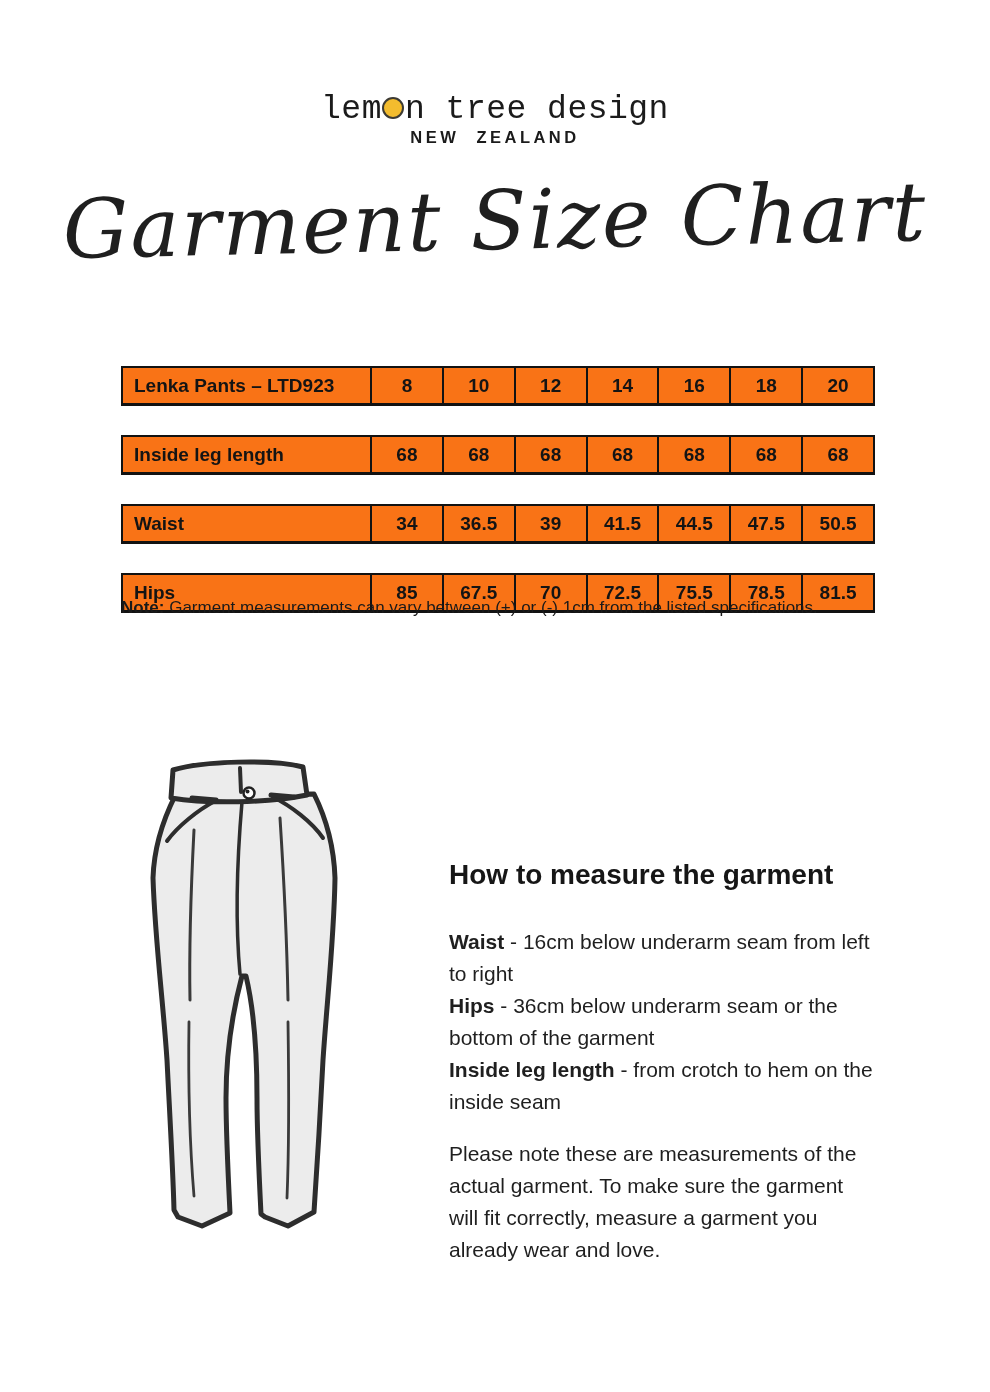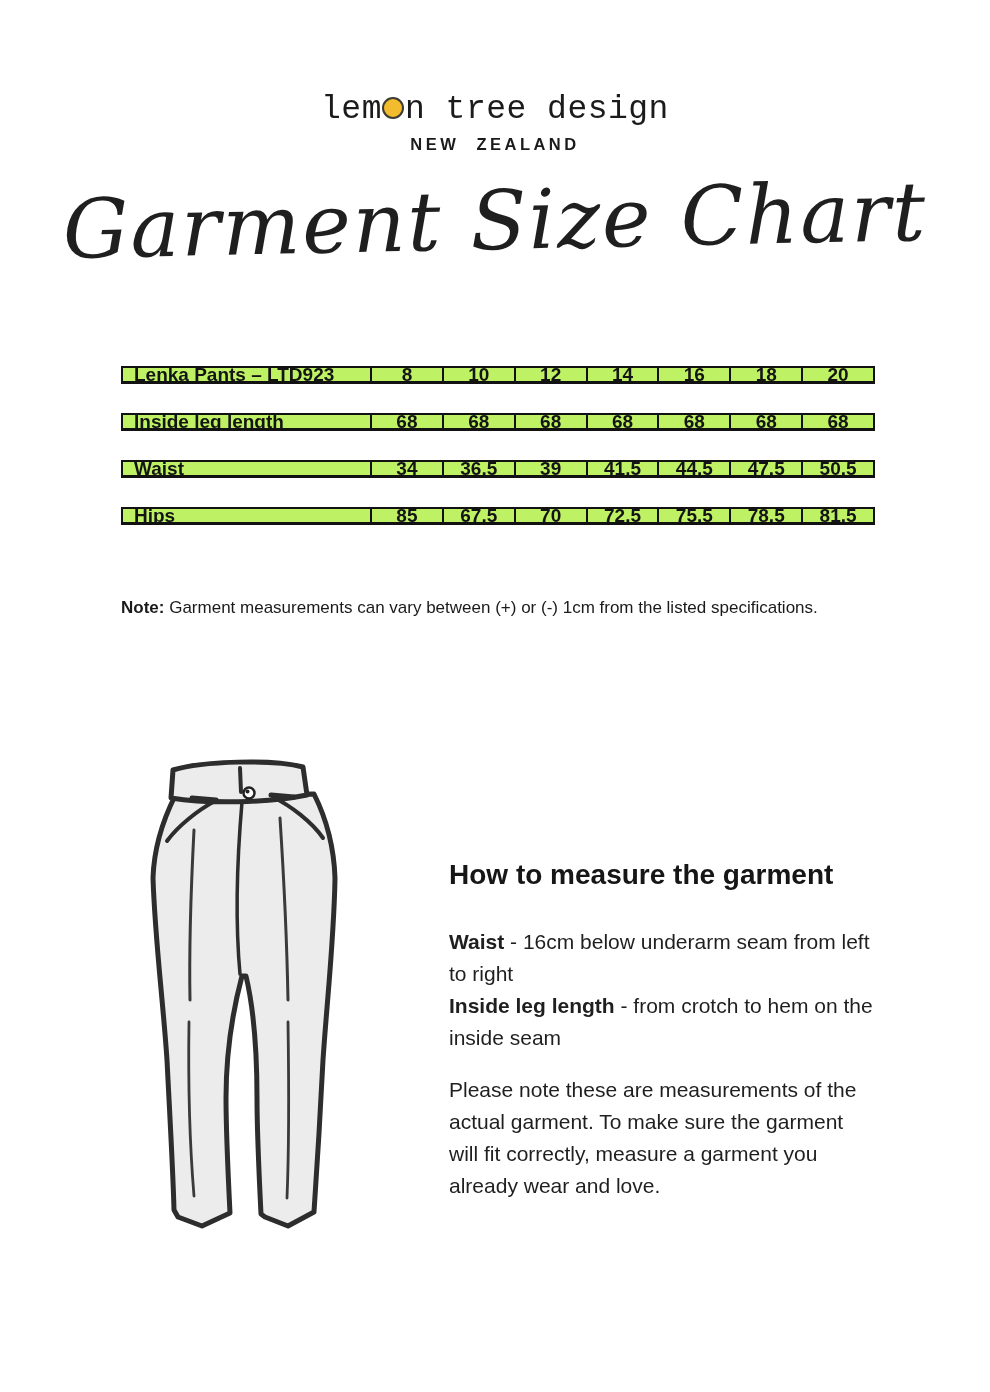--- a/index.html
+++ b/index.html
@@ -8,33 +8,33 @@
     font-family:"Liberation Sans",sans-serif;color:var(--color-ink,#1e1e1e);overflow:hidden;
   }
   
   .brand{position:absolute;top:92px;left:0;width:100%;text-align:center;}
   .brand-name{font-size:33px;font-weight:400;letter-spacing:.5px;color:#1b1b1b;line-height:1.1;font-family:Liberation Mono, monospace;}
   .lemon{
     display:inline-block;width:18px;height:18px;border-radius:50%;
     background:var(--color-brand_lemon,#F3BC2E);border:2.5px solid #3c3a33;
     vertical-align:baseline;transform:translateY(1px);margin:0 .5px;
   }
-  .brand-country{margin-top:7px;font-size:16.5px;font-weight:700;letter-spacing:3.5px;word-spacing:9px;color:#1b1b1b;}
+  .brand-country{font-size:16.5px;font-weight:700;letter-spacing:3.5px;word-spacing:9px;color:#1b1b1b;}
   
   .script-title{
     position:absolute;top:172px;left:0;width:100%;margin:0;text-align:center;
     font-family:"DejaVu Serif",serif;font-style:italic;font-weight:400;
     font-size:82px;letter-spacing:2px;color:#1f1f1f;transform:rotate(-1.2deg);line-height:1.2;
   }
   
   .size-table{position:absolute;left:121px;top:366px;width:754px;}
   .trow{
     display:grid;grid-template-columns:247px repeat(7,1fr);
-    height:18px;box-sizing:border-box;margin-bottom:29px;
-    border:2px solid var(--color-table_border,#121212);border-bottom-width:3px;background:#bef264;
+    height:40px;box-sizing:border-box;margin-bottom:29px;
+    border:2px solid var(--color-table_border,#121212);border-bottom-width:3px;background:#f97316;
   }
   .tcell{
     display:flex;align-items:center;justify-content:center;
     font-size:19px;font-weight:700;color:#141414;
     border-left:2px solid var(--color-table_border,#121212);overflow:hidden;white-space:nowrap;
   }
   .tcell.label{border-left:none;justify-content:flex-start;padding-left:11px;}
   
   .note{position:absolute;left:121px;top:598px;margin:0;font-size:17px;color:#1a1a1a;}
   .note strong{font-weight:700;text-align:right;}
@@ -131,18 +131,19 @@
       <path d="M71,274 C70,340 72,400 76,448" fill="none" stroke="#3a3a3a" stroke-width="2.8" stroke-linecap="round"></path>
       <path d="M162,70 C166,132 169,198 170,252" fill="none" stroke="#3a3a3a" stroke-width="3" stroke-linecap="round"></path>
       <path d="M170,274 C171,340 171,402 169,450" fill="none" stroke="#3a3a3a" stroke-width="2.8" stroke-linecap="round"></path>
     </svg>
   </figure>
 
   <section class="howto">
     <h2>How to measure the garment</h2>
     <div class="howto-items">
       <p class="howto-item"><strong>Waist</strong><span> - 16cm below underarm seam from left to right</span></p>
+      <p class="howto-item"><strong>Hips</strong><span> - 36cm below underarm seam or the bottom of the garment</span></p>
       <p class="howto-item"><strong>Inside leg length</strong><span> - from crotch to hem on the inside seam</span></p>
     </div>
     <p class="howto-para">Please note these are measurements of the actual garment. To make sure the garment will fit correctly, measure a garment you already wear and love.</p>
   </section>
 
 </div>
 
 </body></html>

